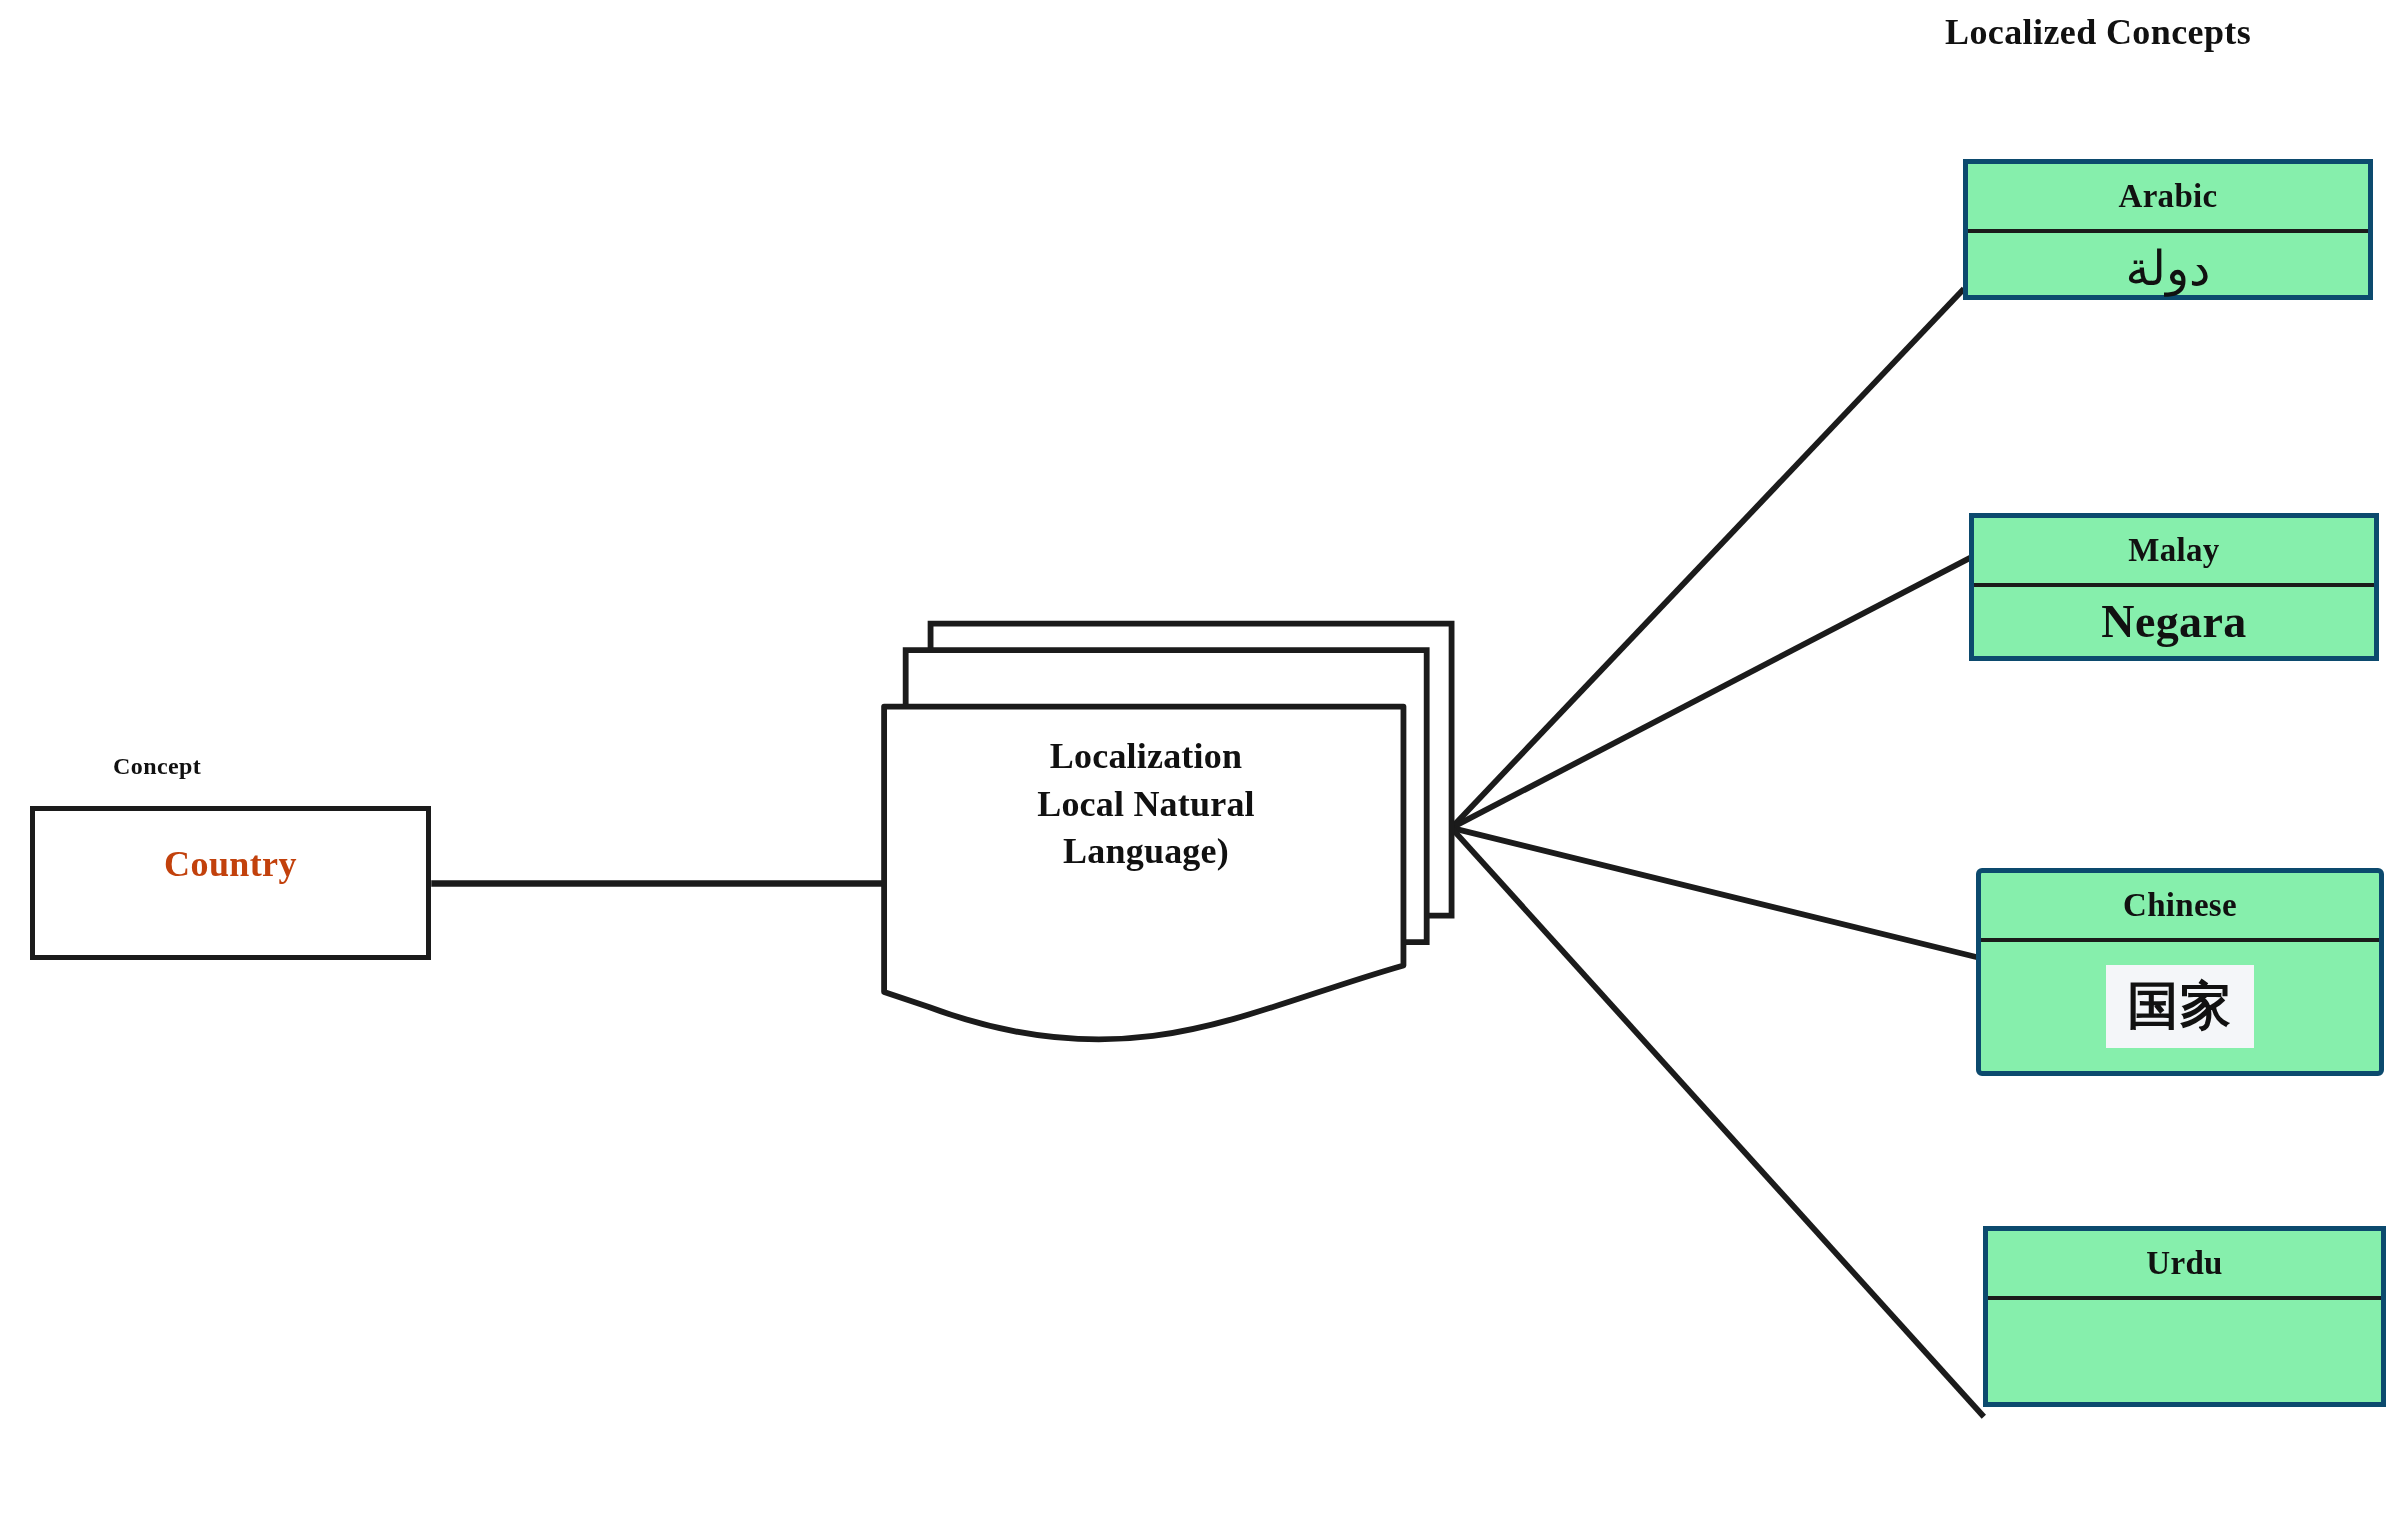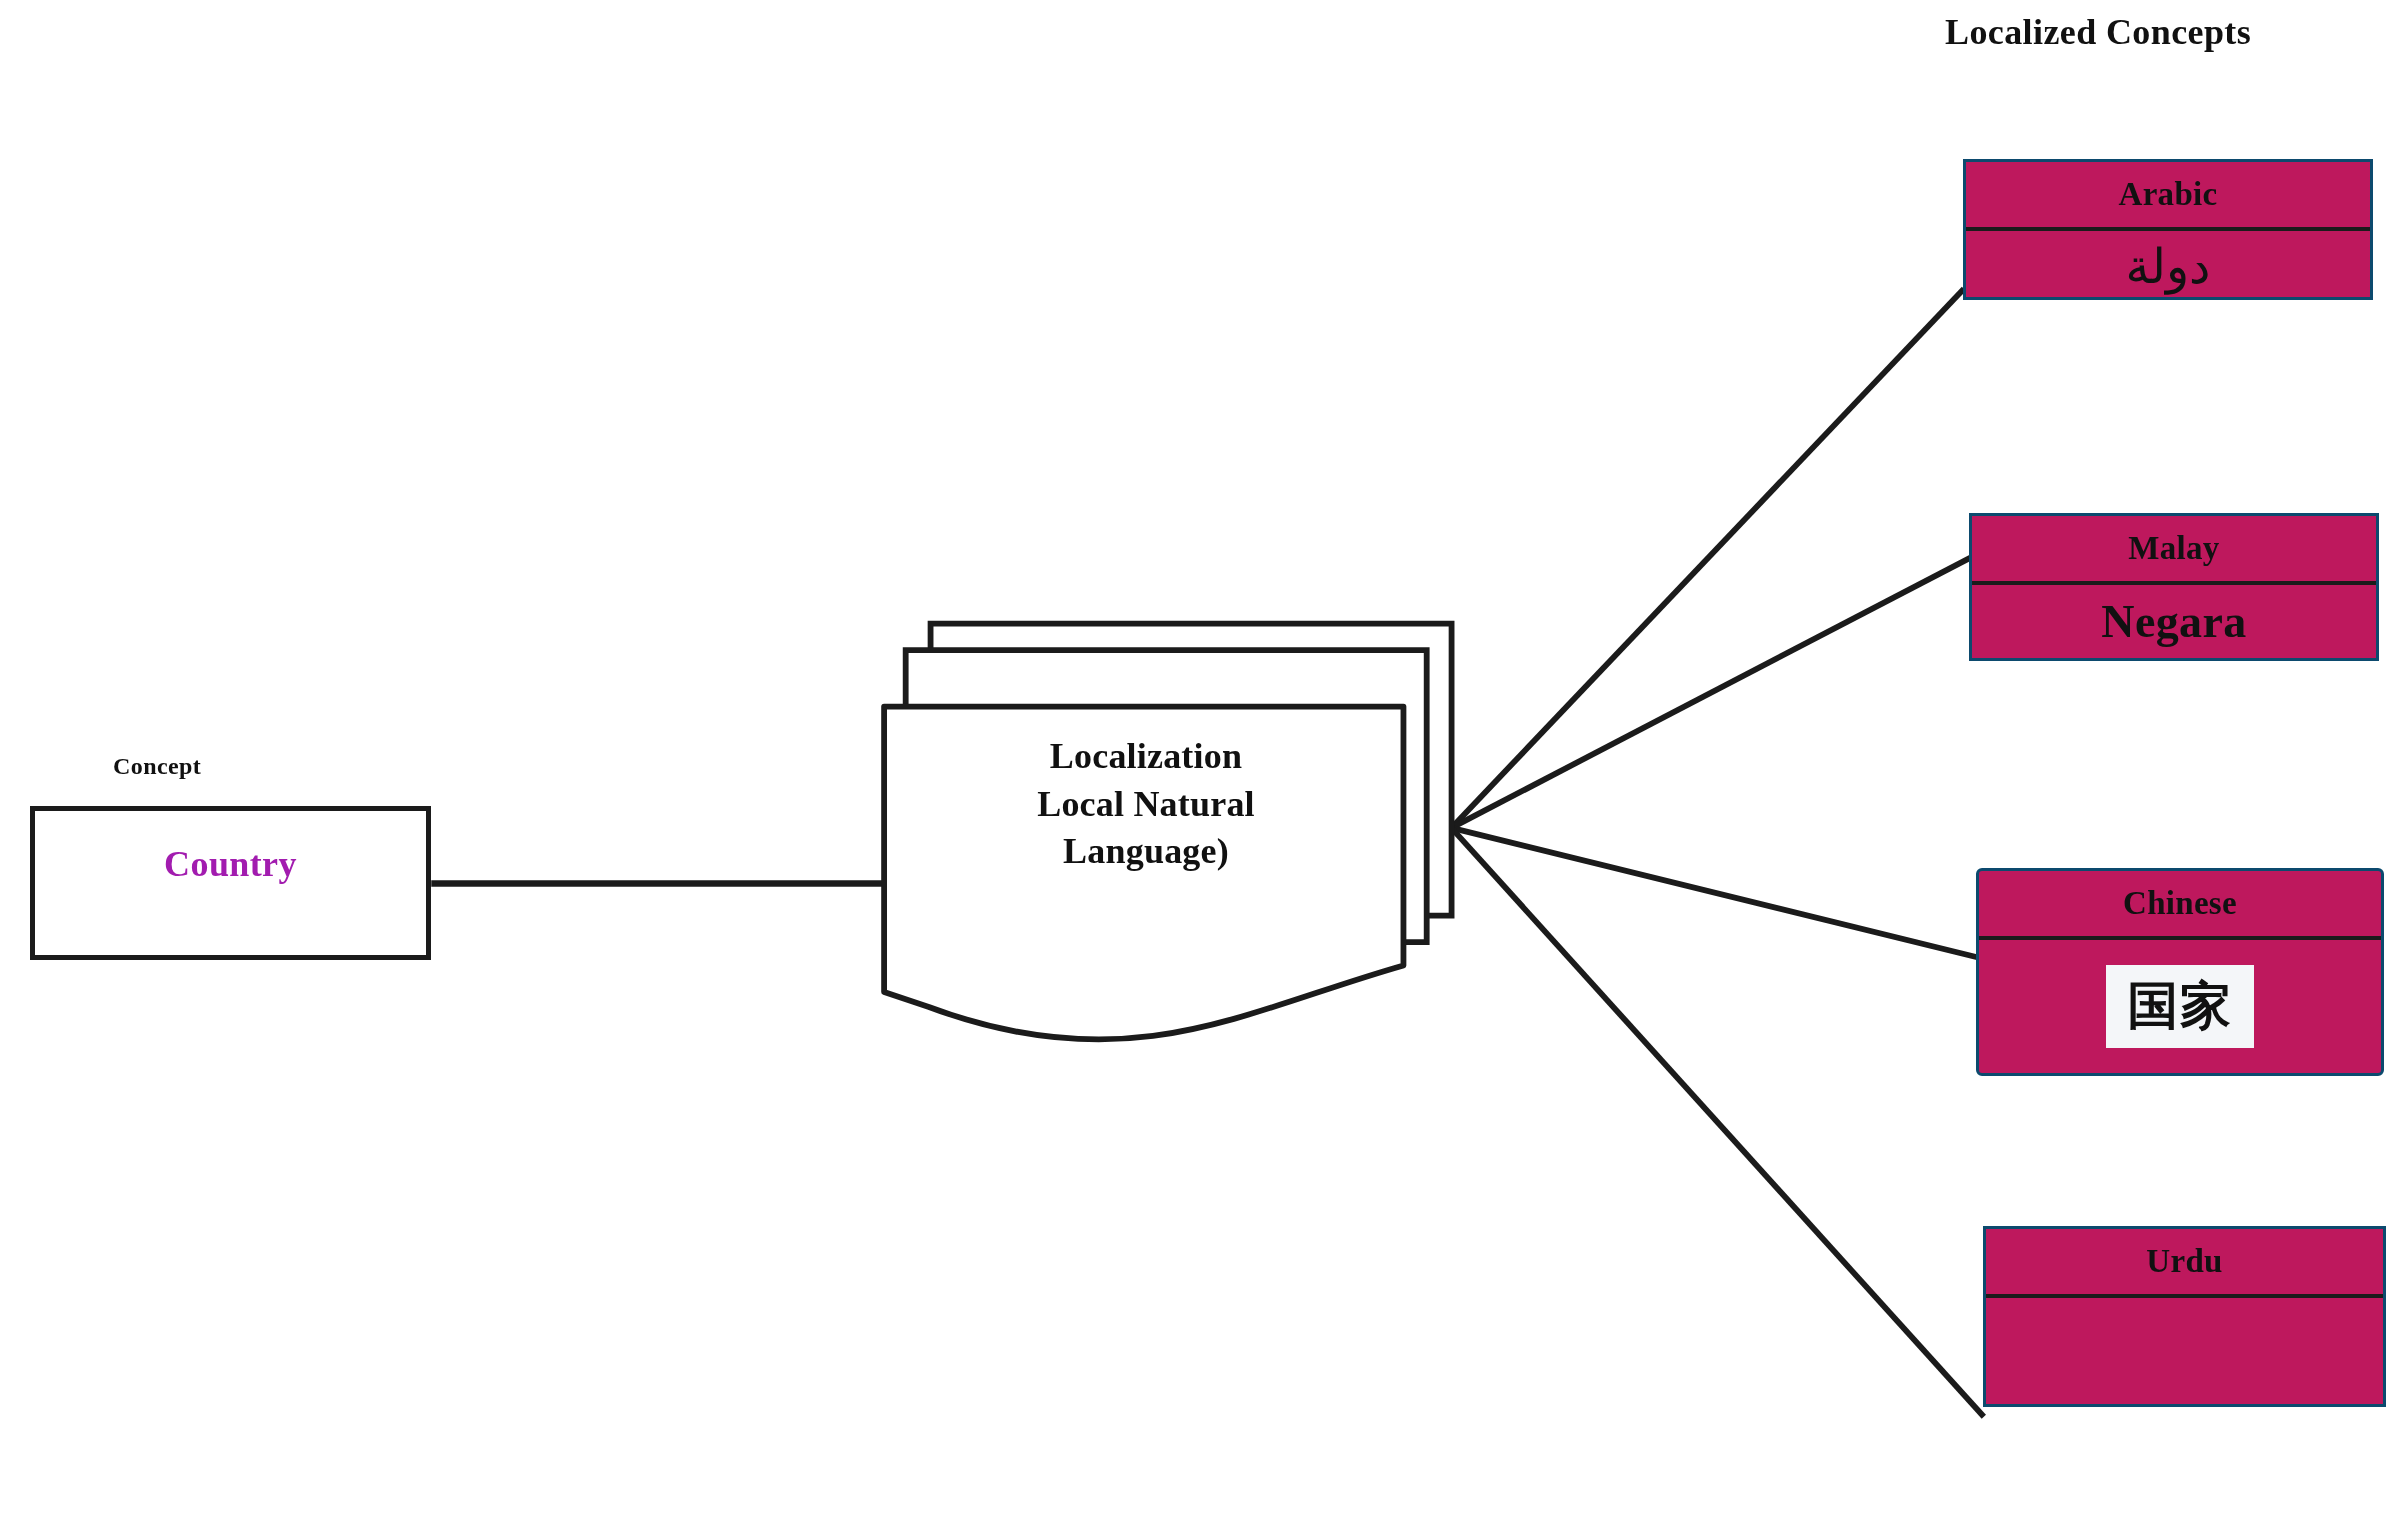--- a/index.html
+++ b/index.html
@@ -53,21 +53,21 @@
     background: #ffffff;
     box-sizing: border-box;
     display: flex;
     align-items: flex-start;
     justify-content: center;
   }
   #concept-box .cell-text {
     margin-top: 31.5px;
     font-size: 36px;
     font-weight: bold;
-    color: #a21caf;
+    color: #c2410c;
     letter-spacing: 0.4px;
   }
 
   
   #doc-stack {
     position: absolute;
     left: 879px;
     top: 617px;
     width: 581px;
     height: 448px;
@@ -93,22 +93,22 @@
 
   
   #localized-title {
     position: absolute;
     left: 1945px;
     top: 11.6px;
     font-size: 36px;
   }
   .lang-box {
     position: absolute;
-    border: 3px solid #0c4a6e;
-    background: #be185d;
+    border: 5px solid #0c4a6e;
+    background: #86efac;
     box-sizing: border-box;
     display: flex;
     flex-direction: column;
   }
   .lang-header {
     flex: 0 0 auto;
     height: 65px;
     border-bottom: 4.1px solid #1b1b1b;
     display: flex;
     align-items: center;

